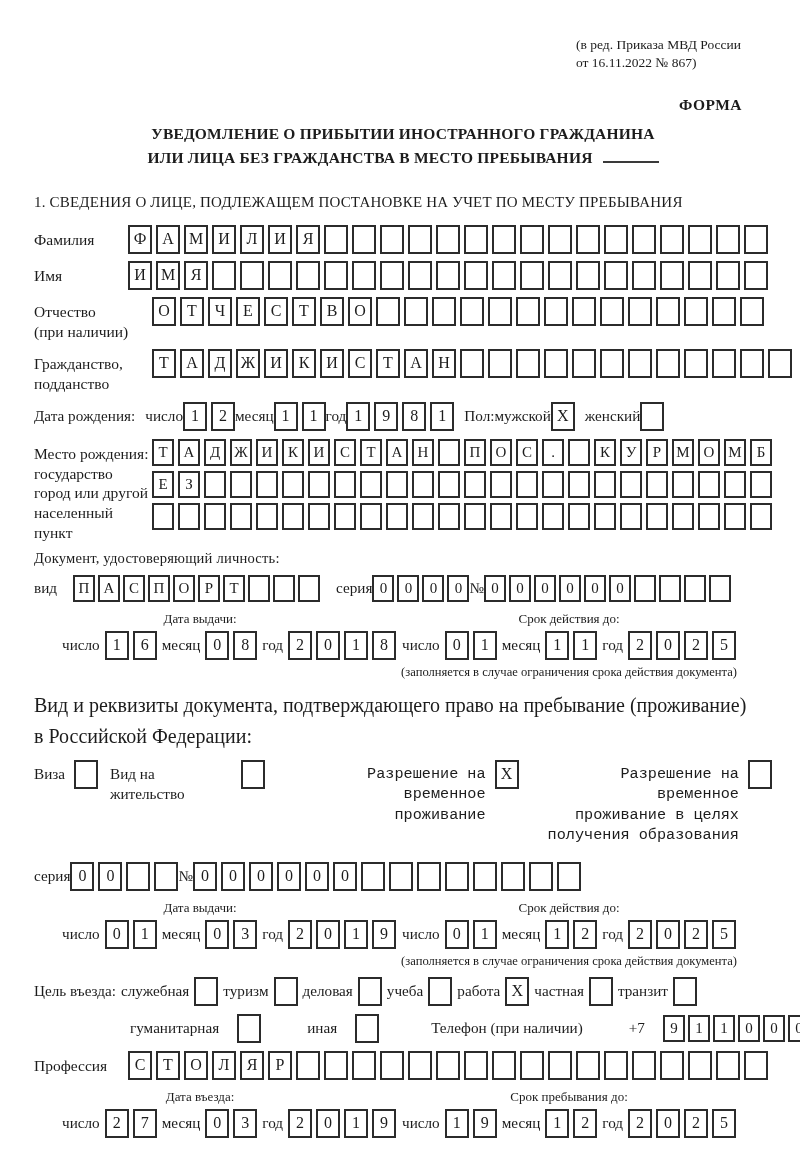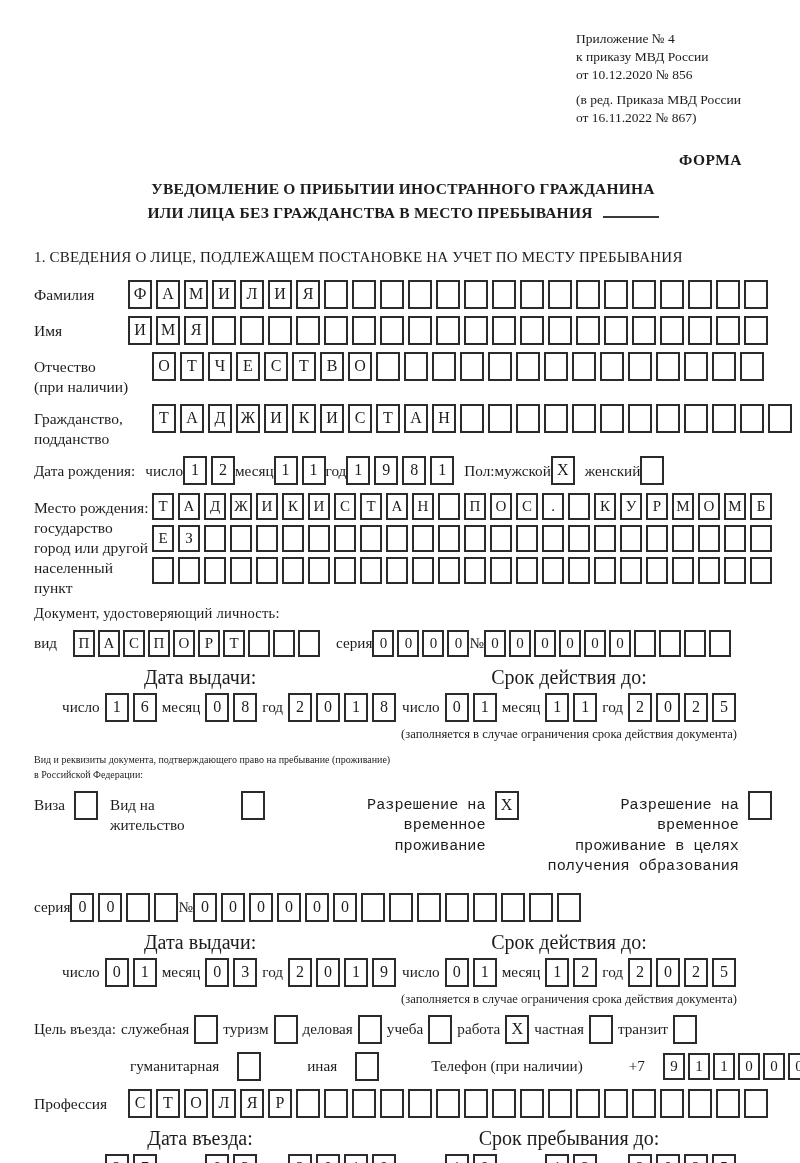--- a/index.html
+++ b/index.html
@@ -30,40 +30,39 @@
   .stack{display:flex;flex-direction:column;gap:5px;}
   
   .inline{display:flex;align-items:center;margin:8px 0;flex-wrap:nowrap;}
   .inline .t{font-size:15.2px;white-space:nowrap;}
   .gap10{width:10px;flex:none;}
   .gap16{width:16px;flex:none;}
   
   .dates{display:flex;margin:9px 0 4px;}
   .dcol-l{width:45%;}
   .dcol-r{width:55%;}
-  .dhead{text-align:center;font-size:20px;margin-bottom:4px;}
+  .dhead{text-align:center;font-size:13px;margin-bottom:4px;}
   .dline{display:flex;align-items:center;gap:5px;}
   .dline .t{font-size:15.2px;white-space:nowrap;}
   .dcol-l .dline{padding-left:28px;}
   .dcol-r .dline{justify-content:center;}
   .note{font-size:12.6px;text-align:center;margin-top:5px;white-space:nowrap;}
   
-  .intro{font-size:10px;line-height:1.55;margin-top:10px;}
+  .intro{font-size:20px;line-height:1.55;margin-top:10px;}
   .permit{display:flex;align-items:flex-start;gap:12px;margin:8px 0 16px;}
   .opt{display:flex;align-items:flex-start;gap:9px;}
   .opt .txt{font-size:15.2px;line-height:1.35;padding-top:4px;}
   .opt .txt.center{text-align:right;font-family:Liberation Mono, monospace;}
 </style>
 </head>
 <body>
 
 <div class="page">
 
   <div class="hdr">
-    <div>Приложение № 4<br>к приказу МВД России<br>от 10.12.2020 № 856</div>
     <div class="block2">(в ред. Приказа МВД России<br>от 16.11.2022 № 867)</div>
   </div>
   <div class="forma">ФОРМА</div>
 
   <div class="title">
     <div>УВЕДОМЛЕНИЕ О ПРИБЫТИИ ИНОСТРАННОГО ГРАЖДАНИНА</div>
     <div><span>ИЛИ ЛИЦА БЕЗ ГРАЖДАНСТВА В МЕСТО ПРЕБЫВАНИЯ</span><span class="blank"></span></div>
   </div>
 
   <div class="sec">1. СВЕДЕНИЯ О ЛИЦЕ, ПОДЛЕЖАЩЕМ ПОСТАНОВКЕ НА УЧЕТ ПО МЕСТУ ПРЕБЫВАНИЯ</div>

